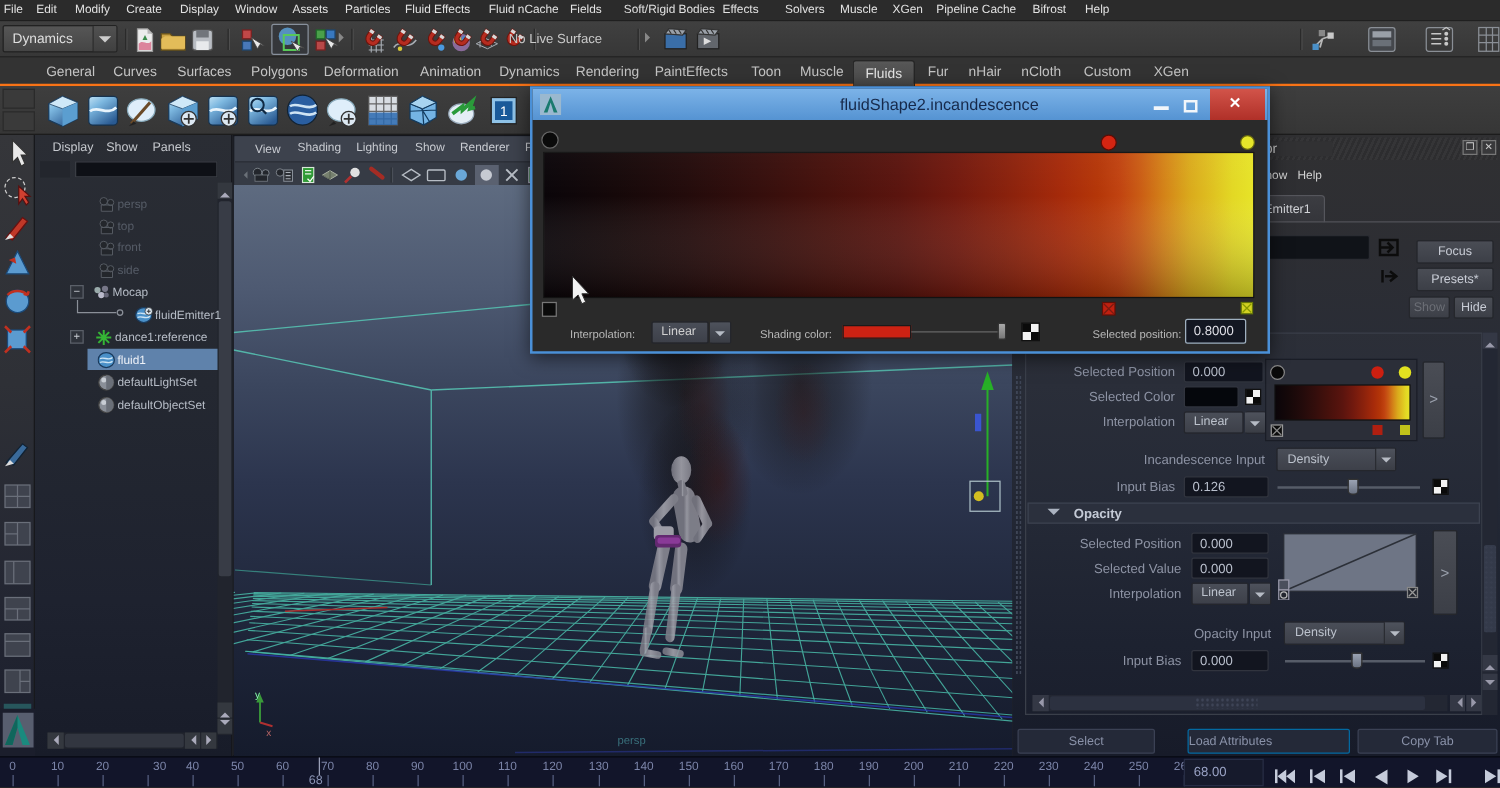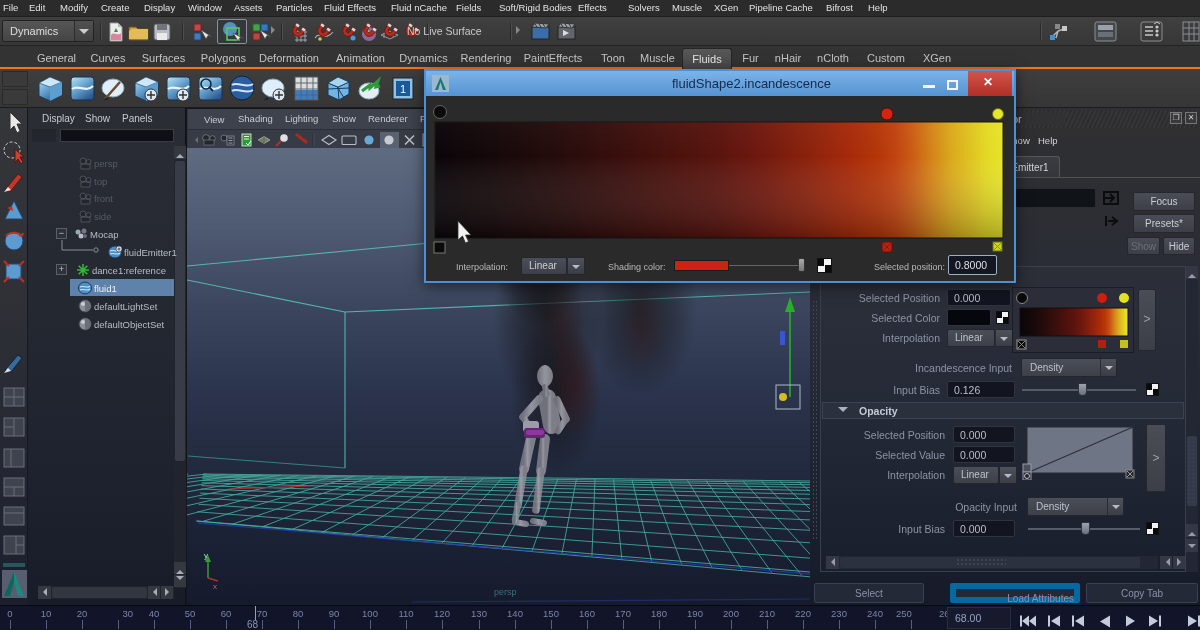--- a/index.html
+++ b/index.html
@@ -683,21 +683,21 @@
       <div class="abs" style="left:14px;top:1px;width:300px;height:11px;background:#2c3140;border-radius:2px"></div>
       <div class="abs" style="left:130px;top:2px;width:50px;height:9px;background-image:radial-gradient(#4a5166 1px,transparent 1.2px);background-size:4px 4px;opacity:0.6"></div>
     </div>
     <div class="abs" style="left:1160px;top:556px;width:12px;height:13px;background:#343845">
       <span class="abs" style="left:2px;top:2px;border:4px solid transparent;border-right-color:#99a"></span>
     </div>
     <div class="abs" style="left:1173px;top:556px;width:12px;height:13px;background:#343845">
       <span class="abs" style="left:4px;top:2px;border:4px solid transparent;border-left-color:#99a"></span>
     </div>
     <div class="abs" style="left:814px;top:583px;width:110px;height:20px;background:#242938;border:1px solid #3b4154;border-radius:2px;color:#8a92a9;font-size:10px;text-align:center;padding-top:4px">Select</div>
-    <div class="abs" style="left:950px;top:583px;width:130px;height:20px;background:#242938;border:6px solid #0369a1;border-radius:2px;color:#8a92a9;font-size:10px;text-align:right;padding-top:4px">Load Attributes</div>
+    <div class="abs" style="left:950px;top:583px;width:130px;height:20px;background:#242938;border:1px solid #0369a1;border-radius:2px;color:#8a92a9;font-size:10px;text-align:left;padding-top:4px">Load Attributes</div>
     <div class="abs" style="left:1086px;top:583px;width:112px;height:20px;background:#242938;border:1px solid #3b4154;border-radius:2px;color:#8a92a9;font-size:10px;text-align:center;padding-top:4px">Copy Tab</div>
     <div class="abs" style="left:0;top:605px;width:1200px;height:25px;background:#12152a;border-top:1px solid #060810">
       <div class="abs" style="left:10px;top:2px;width:30px;margin-left:-15px;text-align:center;font-size:9.5px;color:#7b84a8">0</div>
       <div class="abs" style="left:10px;top:14px;width:1px;height:9px;background:#565f80"></div>
       <div class="abs" style="left:46px;top:2px;width:30px;margin-left:-15px;text-align:center;font-size:9.5px;color:#7b84a8">10</div>
       <div class="abs" style="left:46px;top:14px;width:1px;height:9px;background:#565f80"></div>
       <div class="abs" style="left:82px;top:2px;width:30px;margin-left:-15px;text-align:center;font-size:9.5px;color:#7b84a8">20</div>
       <div class="abs" style="left:82px;top:14px;width:1px;height:9px;background:#565f80"></div>
       <div class="abs" style="left:118px;top:2px;width:30px;margin-left:-15px;text-align:right;font-size:9.5px;color:#7b84a8">30</div>
       <div class="abs" style="left:118px;top:14px;width:1px;height:9px;background:#565f80"></div>
@@ -736,21 +736,21 @@
       <div class="abs" style="left:731px;top:2px;width:30px;margin-left:-15px;text-align:center;font-size:9.5px;color:#7b84a8">200</div>
       <div class="abs" style="left:731px;top:14px;width:1px;height:9px;background:#565f80"></div>
       <div class="abs" style="left:767px;top:2px;width:30px;margin-left:-15px;text-align:center;font-size:9.5px;color:#7b84a8">210</div>
       <div class="abs" style="left:767px;top:14px;width:1px;height:9px;background:#565f80"></div>
       <div class="abs" style="left:803px;top:2px;width:30px;margin-left:-15px;text-align:center;font-size:9.5px;color:#7b84a8">220</div>
       <div class="abs" style="left:803px;top:14px;width:1px;height:9px;background:#565f80"></div>
       <div class="abs" style="left:839px;top:2px;width:30px;margin-left:-15px;text-align:center;font-size:9.5px;color:#7b84a8">230</div>
       <div class="abs" style="left:839px;top:14px;width:1px;height:9px;background:#565f80"></div>
       <div class="abs" style="left:875px;top:2px;width:30px;margin-left:-15px;text-align:center;font-size:9.5px;color:#7b84a8">240</div>
       <div class="abs" style="left:875px;top:14px;width:1px;height:9px;background:#565f80"></div>
-      <div class="abs" style="left:911px;top:2px;width:30px;margin-left:-15px;text-align:left;font-size:9.5px;color:#7b84a8">250</div>
+      <div class="abs" style="left:911px;top:2px;width:30px;margin-left:-15px;text-align:center;font-size:9.5px;color:#7b84a8">250</div>
       <div class="abs" style="left:911px;top:14px;width:1px;height:9px;background:#565f80"></div>
       <div class="abs" style="left:947px;top:2px;width:30px;margin-left:-15px;text-align:center;font-size:9.5px;color:#7b84a8">260</div>
       <div class="abs" style="left:947px;top:14px;width:1px;height:9px;background:#565f80"></div>
       <div class="abs" style="left:255px;top:0;width:1px;height:14px;background:#9aa0b8"></div>
       <div class="abs" style="left:247px;top:13px;font-size:10px;color:#8b94b5">68</div>
       <div class="abs" style="left:947px;top:1px;width:64px;height:22px;background:#161a2c;border:1px solid #272d45;color:#99a2c4;font-size:10.5px;padding:4px 0 0 7px">68.00</div>
       <svg class="abs" style="left:1016px;top:8px" width="184" height="15" viewBox="0 0 184 15">
         <g fill="#c5cbda" stroke="none">
           <rect x="4" y="1.5" width="2" height="11"></rect>
           <path d="M13 1.5l-7 5.5 7 5.5zM20 1.5l-7 5.5 7 5.5z"></path>

